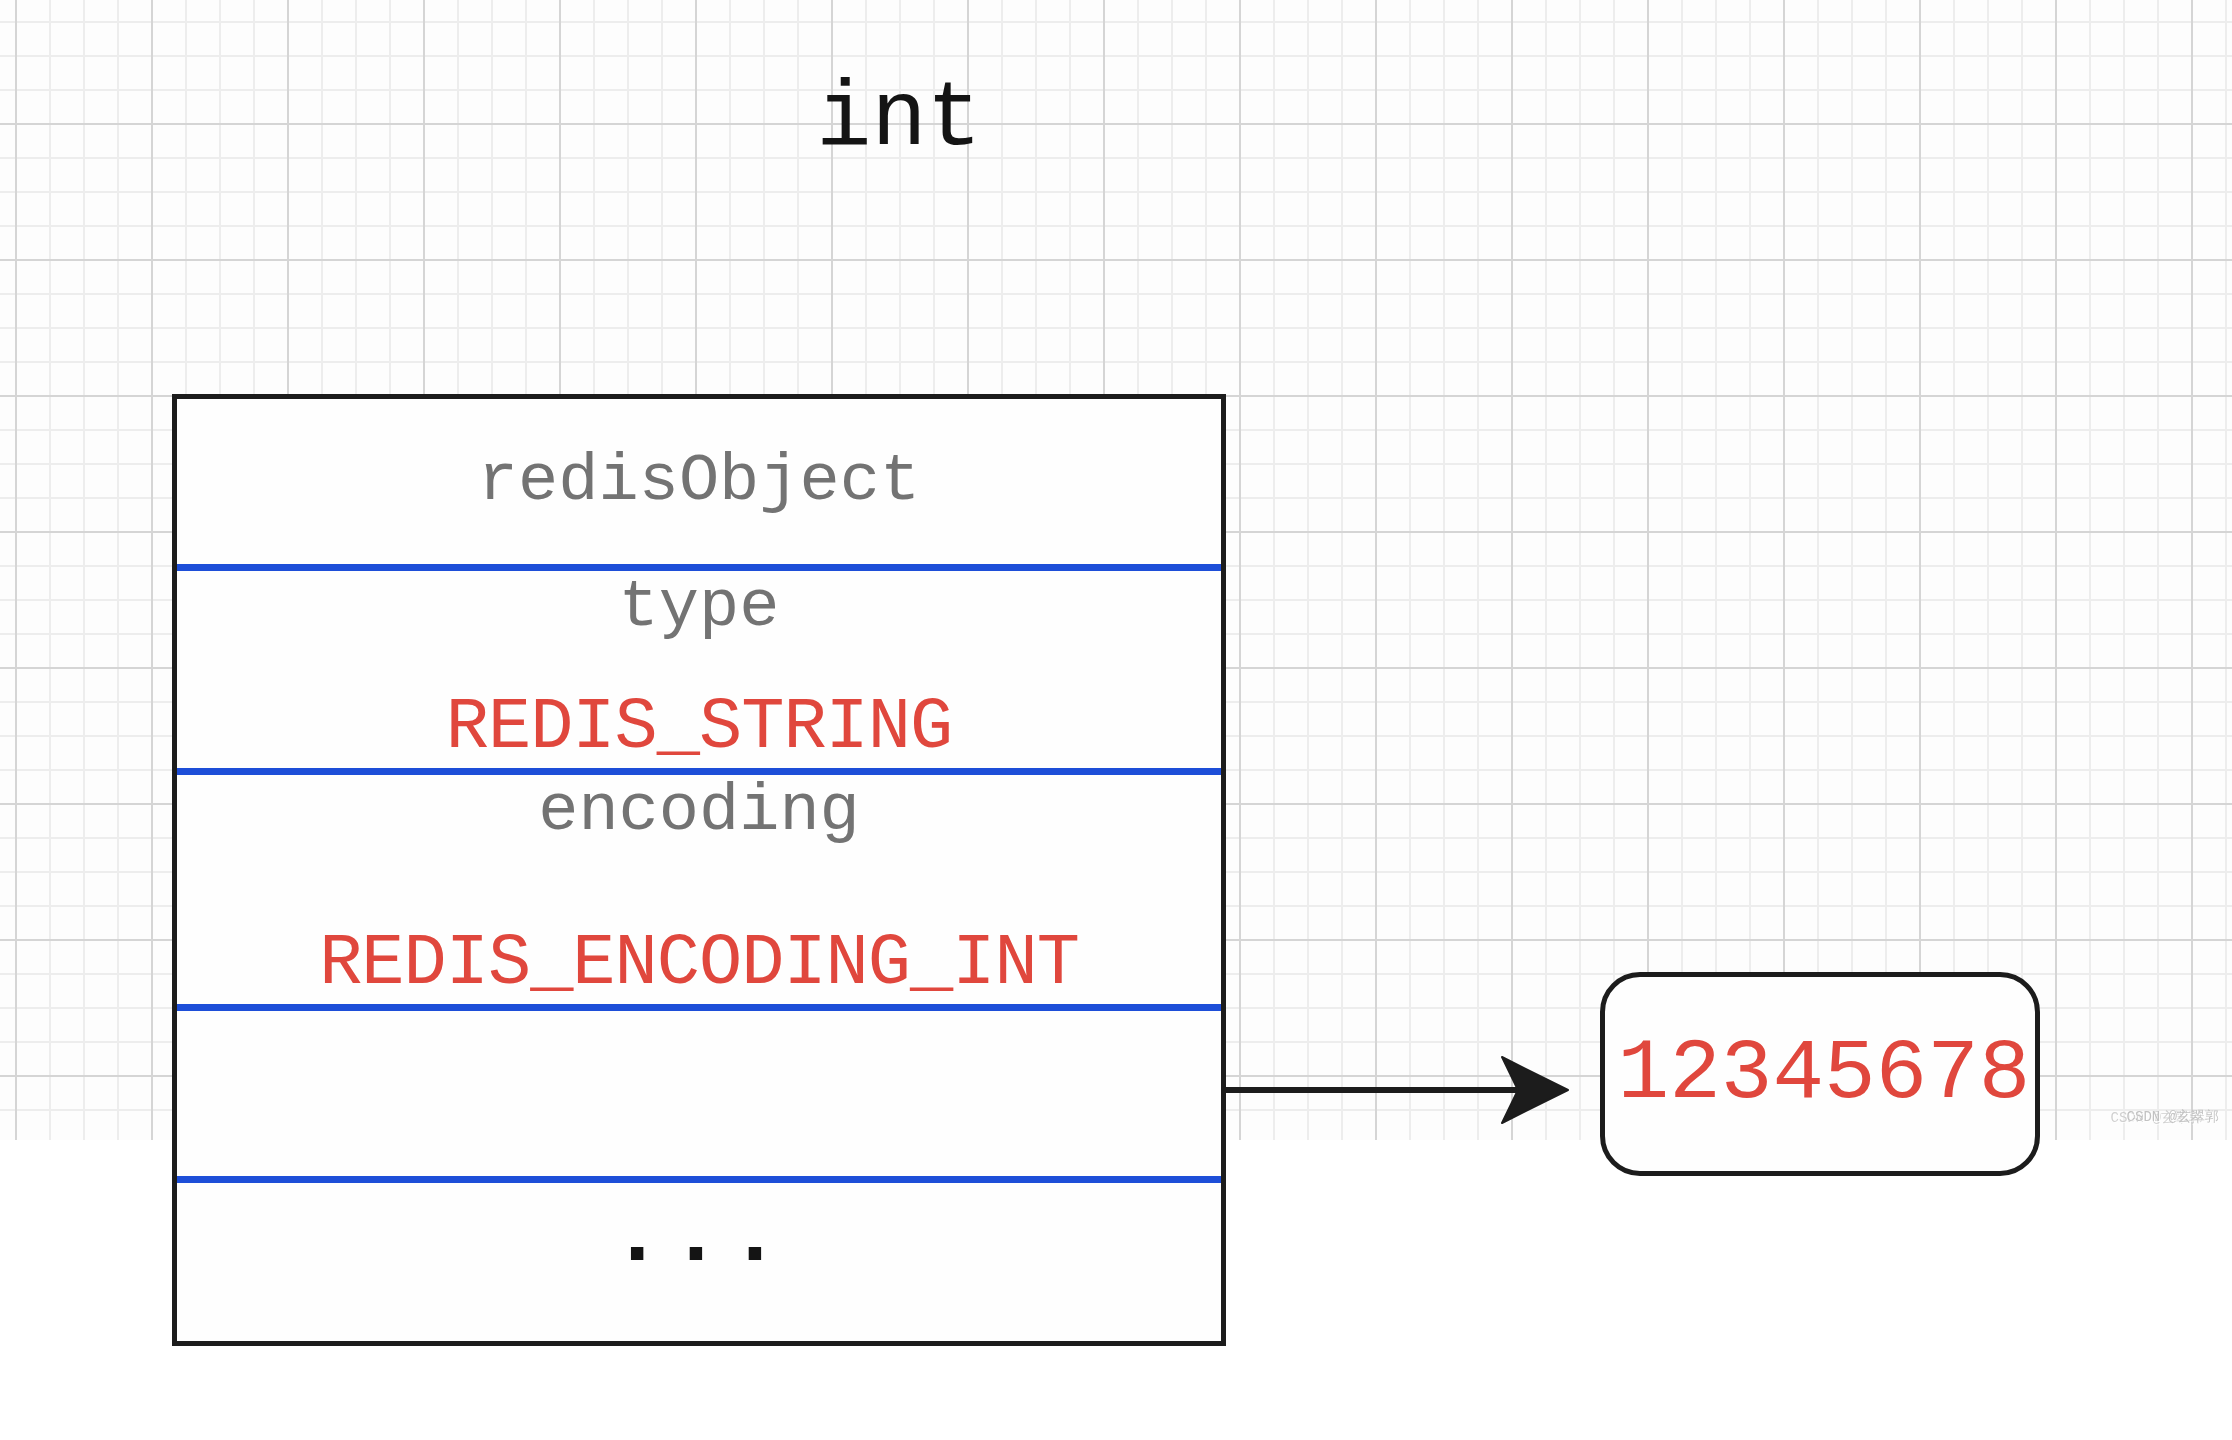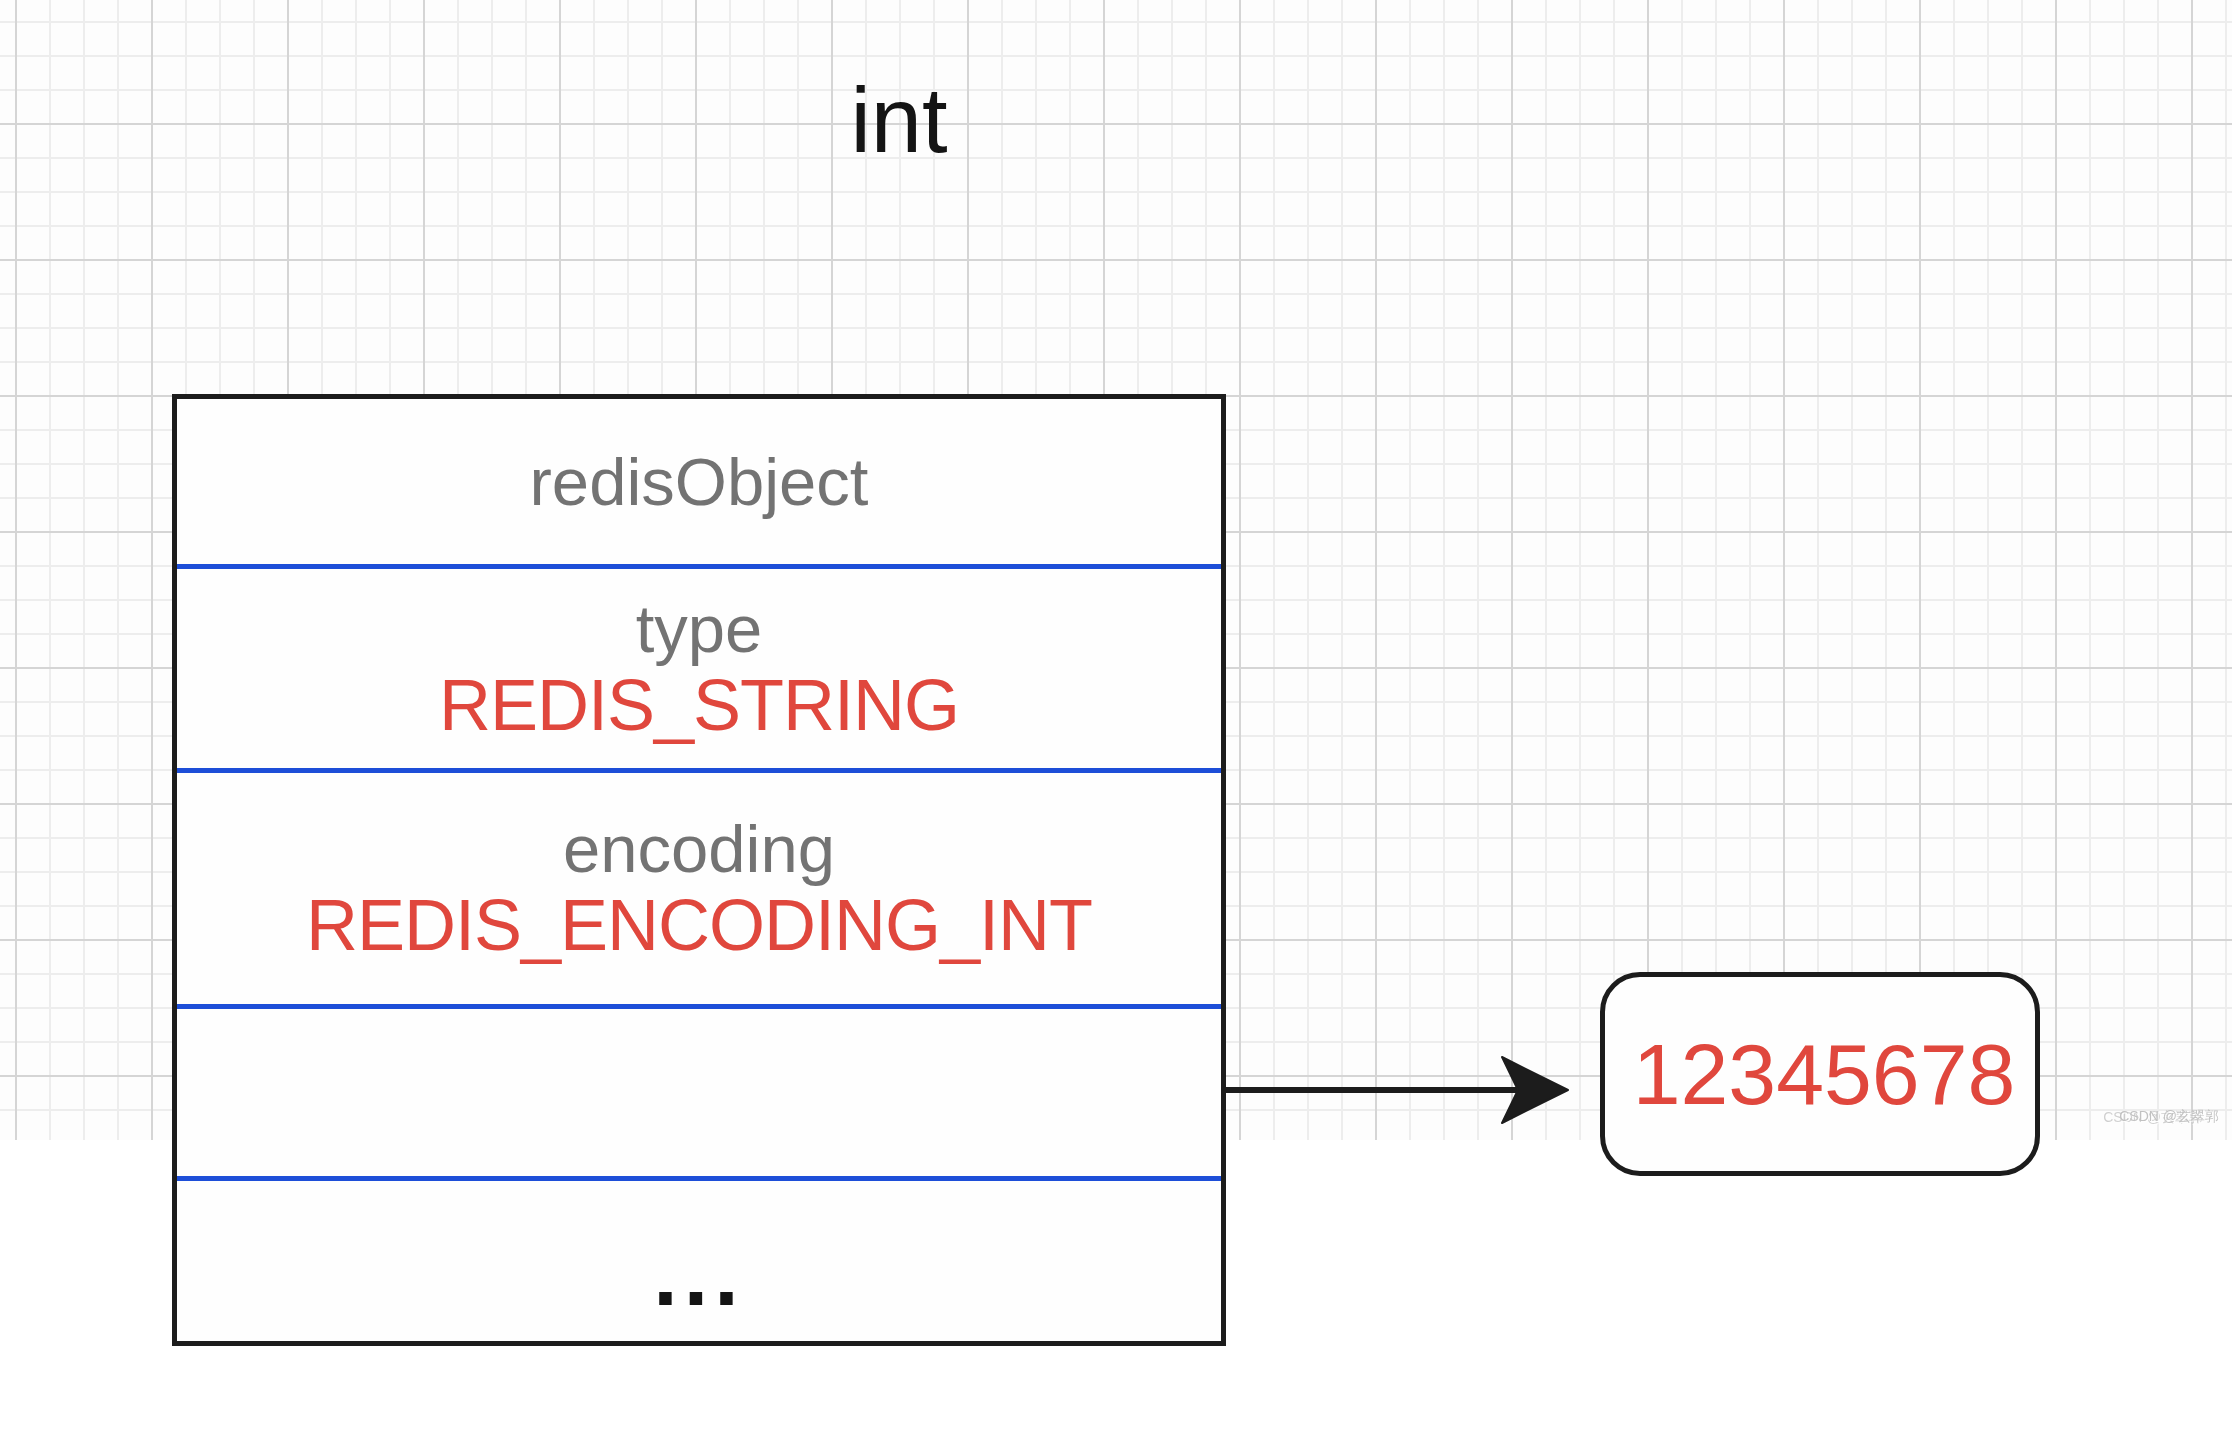--- a/index.html
+++ b/index.html
@@ -13,20 +13,21 @@
     width: 2232px; height: 1140px;
     background-color: #fdfdfd;
     
     background-image:
       linear-gradient(to right,  #d5d5d5 2px, transparent 2px),
       linear-gradient(to bottom, #d5d5d5 2px, transparent 2px),
       linear-gradient(to right,  #ededed 2px, transparent 2px),
       linear-gradient(to bottom, #ededed 2px, transparent 2px);
     background-size: 136px 136px, 136px 136px, 34px 34px, 34px 34px;
     background-position: 15px 0px, 0px 123px, 15px 0px, 0px 21px;
+    font-family: Liberation Mono, monospace;
   }
 
   .title {
     position: absolute;
     left: 899px; top: 74px;
     transform: translateX(-50%);
     font-size: 92px; line-height: 1;
     color: #141414;
     white-space: nowrap;
   }
@@ -42,21 +43,21 @@
     flex-direction: column;
   }
   .obj-row {
     box-sizing: border-box;
     display: flex;
     flex-direction: column;
     align-items: center;
     justify-content: center;
     line-height: 1.1;
   }
-  .obj-row + .obj-row { border-top: 5px solid #1d4ed8; }
+  .obj-row + .obj-row { border-top: 7px solid #1d4ed8; justify-content: space-between; }
   .row-header   { height: 165px; }
   .row-type     { height: 204px; }
   .row-encoding { height: 236px; }
   .row-pointer  { height: 172px; }
   .row-ellipsis { height: 165px; }
 
   .black-label { font-size: 67px; color: #737373; white-space: nowrap; }
   .red-value   { font-size: 72px; color: #e0473d; white-space: nowrap; letter-spacing: -1px; }
   .ellipsis-text { font-size: 88px; font-weight: 900; color: #141414; letter-spacing: 6px; line-height: 0.9; transform: translateY(14px); }
 

